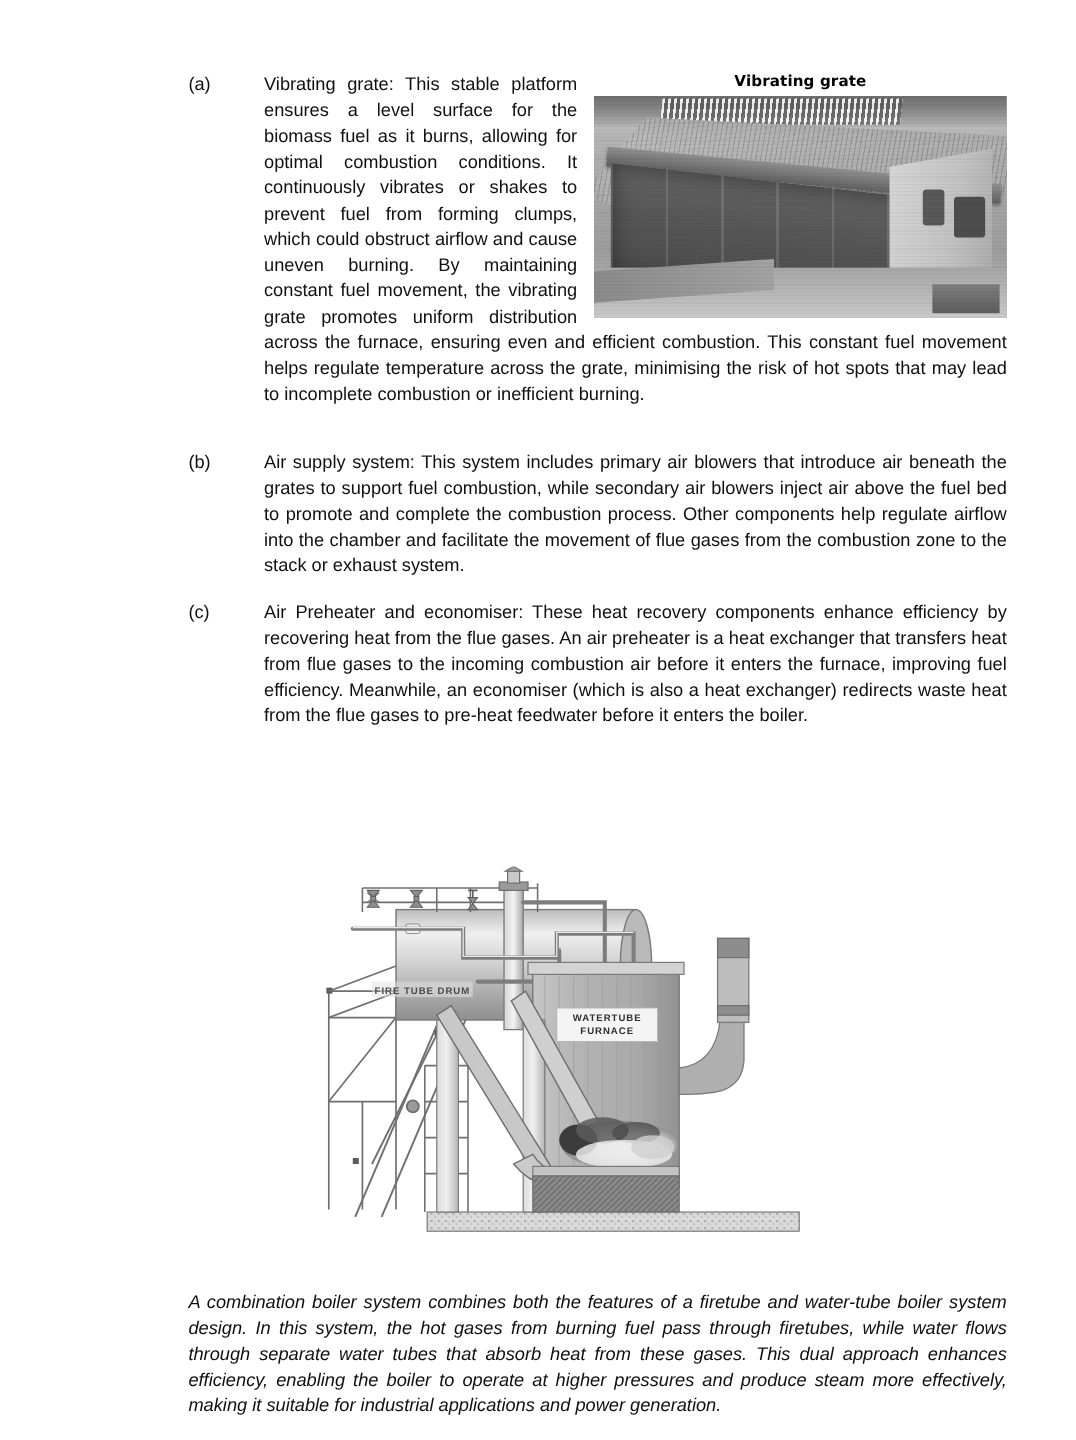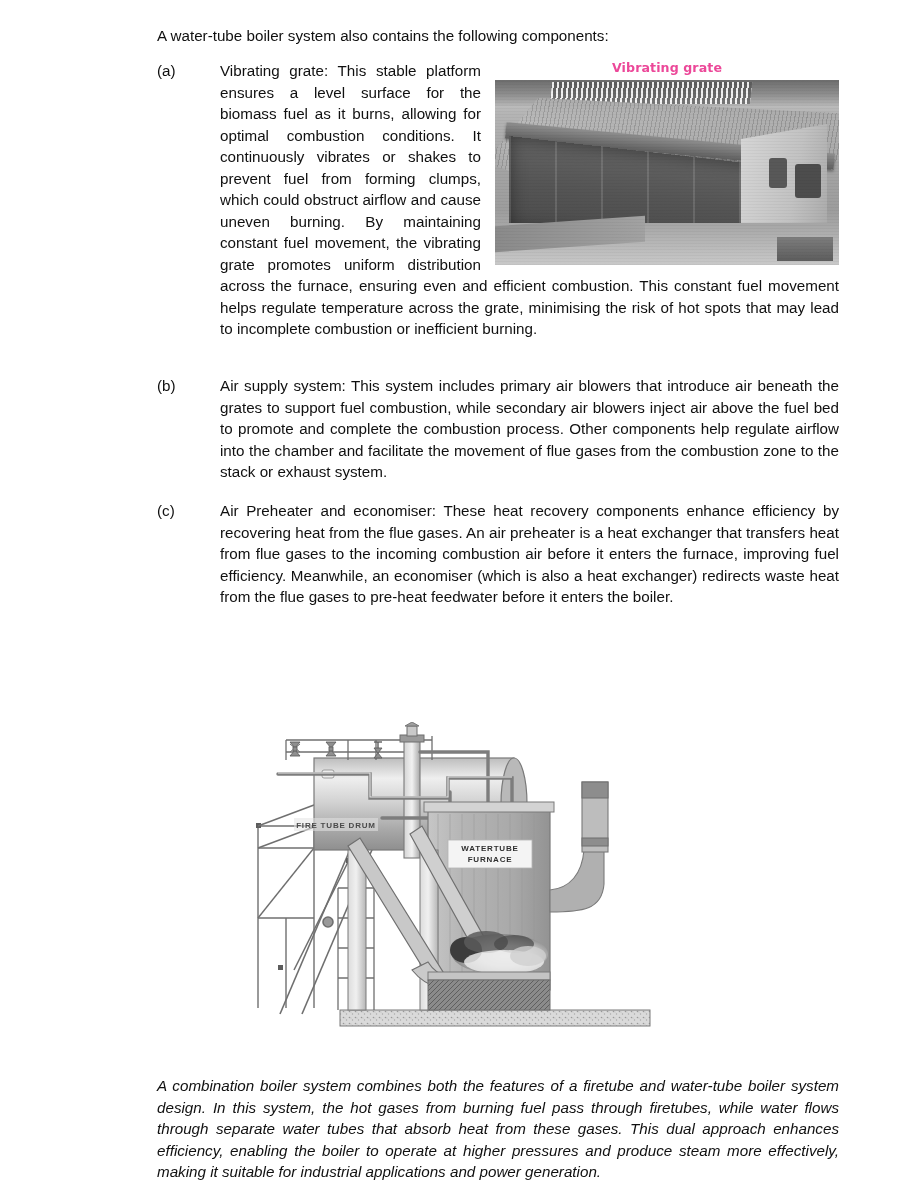--- a/index.html
+++ b/index.html
@@ -68,21 +68,21 @@
     shape-margin: 6px;
   }
   .figure .fig-caption {
     font-family: "DejaVu Sans", sans-serif;
     font-size: 12.6px;
     font-weight: 700;
     text-align: center;
     letter-spacing: .1px;
     line-height: 16px;
     margin-bottom: 4px;
-    color: #ec4899;
+    color: #000000;
   }
   .figure .fig-frame {
     width: 344px;
     height: 185px;
     position: relative;
     overflow: hidden;
     background: #9a9a9a;
   }
 
   
@@ -200,21 +200,21 @@
     line-height: 21px;
   }
   .subheading .sh-marker {
     display: inline-block;
     width: 64px;
   }
 
   
   #boiler-diagram {
     position: absolute;
-    left: 252px;
+    left: 268px;
     top: 722px;
     width: 400px;
     height: 312px;
   }
   #boiler-diagram svg { display: block; }
 
   .closing {
     position: absolute;
     left: 157px;
     top: 1060px;
@@ -224,21 +224,20 @@
     text-align: justify;
     text-justify: inter-word;
     font-style: italic;
   }
 </style>
 </head>
 <body>
 
 <div class="page">
 
-  <p class="intro">A water-tube boiler system also contains the following components:</p>
 
   <div class="item" id="item-a">
     <span class="marker">(a)</span>
     <div class="body">
 
       <figure class="figure">
         <figcaption class="fig-caption">Vibrating grate</figcaption>
         <div class="fig-frame">
           <div class="photo-bg"></div>
           <div class="photo-sky"></div>

